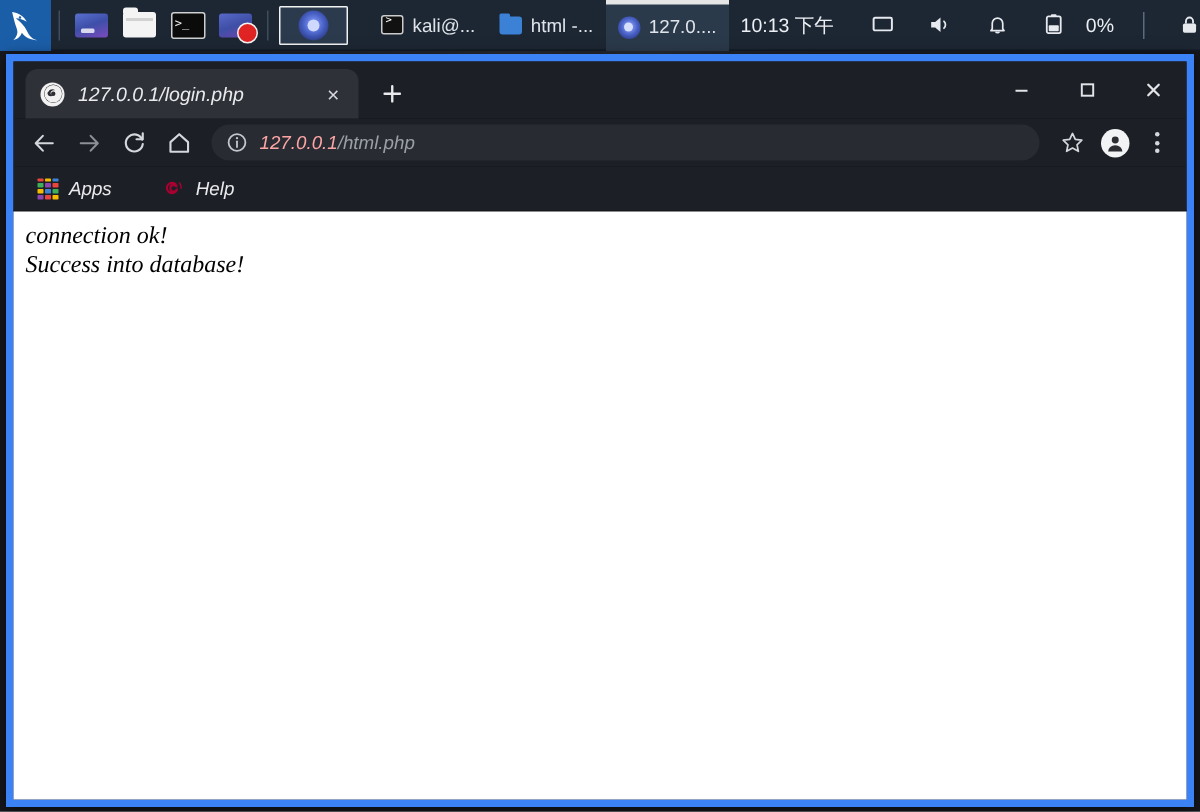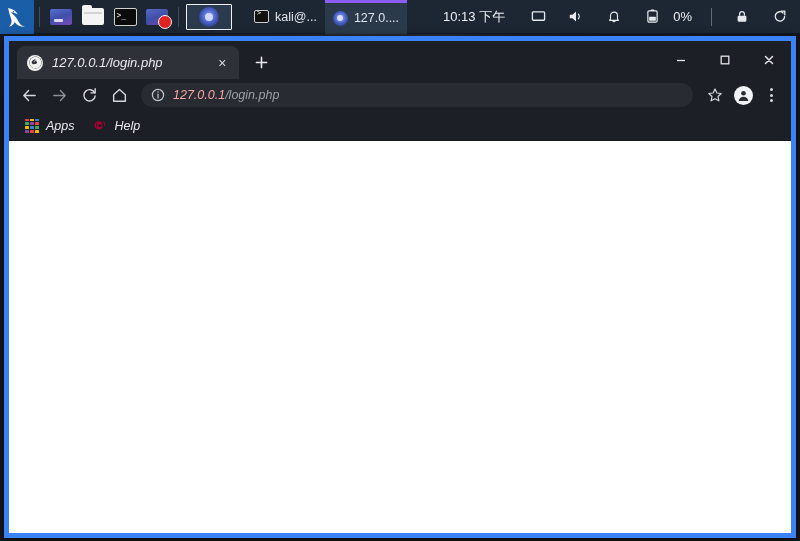--- a/index.html
+++ b/index.html
@@ -115,21 +115,21 @@
   .tasks { display: flex; align-items: center; height: 100%; margin-left: 12px; flex: 1; }
   .task {
     display: flex; align-items: center; gap: 6px;
     height: 34px; padding: 0 8px;
     color: #dfe4ea; font-size: 12.5px; white-space: nowrap;
     max-width: 108px; overflow: hidden;
     position: relative;
   }
   .task.active {
     background: #2b3a4b;
-    border-top: 3px solid #8b5cf6;
+    border-top: 3px solid #e5e5e5;
   }
   .task .t-ico { flex: 0 0 auto; display: flex; align-items: center; }
   .ti-term {
     width: 15px; height: 13px; border-radius: 2px;
     background: #111; border: 1px solid #ccc; position: relative;
   }
   .ti-term::after {
     content: ">"; position: absolute; left: 2px; top: -2px;
     font-family: "DejaVu Sans Mono", monospace; font-size: 7px; color: #fff;
   }
@@ -255,21 +255,21 @@
   .kebab {
     width: 28px; height: 28px;
     display: flex; flex-direction: column; align-items: center; justify-content: center;
     gap: 2.5px;
   }
   .kebab i { width: 3px; height: 3px; border-radius: 50%; background: #d4d7dc; display: block; }
 
   
   .bookmarks {
     height: 30px; background: #1d1f26;
-    display: flex; align-items: center; padding: 0 8px; gap: 2px;
+    display: flex; align-items: center; padding: 0 8px; gap: 18px;
     border-bottom: 1px solid #16181e;
   }
   .bm {
     display: flex; align-items: center; gap: 7px;
     height: 24px; padding: 0 8px; border-radius: 4px;
     color: #e8eaed; font-size: 12.5px; white-space: nowrap;
   }
   .apps-grid {
     width: 14px; height: 14px;
     display: grid; grid-template-columns: repeat(3, 1fr); grid-template-rows: repeat(4, 1fr);
@@ -327,20 +327,26 @@
       <span class="ic-chromium"></span>
     </div>
   </div>
 
   <div class="tasks">
     <div class="task">
       <span class="t-ico">
           <span class="ti-term"></span>
         </span>
       <span>kali@...</span>
+    </div>
+    <div class="task">
+      <span class="t-ico">
+          <span class="ti-folder"></span>
+        </span>
+      <span>html -...</span>
     </div>
     <div class="task active">
       <span class="t-ico">
           <span class="ti-chromium"></span>
         </span>
       <span>127.0....</span>
     </div>
   </div>
 
   <div class="panel-right">
@@ -462,21 +468,21 @@
     </div>
 
     <div class="omnibox">
       <span class="omni-info">
         <svg width="14" height="14" viewBox="0 0 14 14" fill="none" stroke="#c3c6cc" stroke-width="1.2">
           <circle cx="7" cy="7" r="5.6"></circle>
           <path d="M7 6.2 V10" stroke-linecap="round"></path>
           <circle cx="7" cy="4.1" r="0.75" fill="#c3c6cc" stroke="none"></circle>
         </svg>
       </span>
-      <span class="omni-text"><span class="host">127.0.0.1</span><span>/login.php</span></span>
+      <span class="omni-text"><span class="host">127.0.0.1</span><span>/html.php</span></span>
     </div>
 
     <div class="tb-right">
       <div class="tb-btn">
         <svg width="16" height="16" viewBox="0 0 18 18" fill="none" stroke="#d4d7dc" stroke-width="1.3" stroke-linejoin="round">
           <path d="M9 2.2 L11.1 6.7 L16 7.3 L12.4 10.7 L13.4 15.6 L9 13.2 L4.6 15.6 L5.6 10.7 L2 7.3 L6.9 6.7 Z"></path>
         </svg>
       </div>
       <div class="tb-btn">
         <span class="avatar">
@@ -523,15 +529,17 @@
                    a3.5 3.5 0 0 0-3.5-3 A3.6 3.6 0 0 0 2.4 7.9
                    a3.6 3.6 0 0 0 3.7 3.6 c2 0 3.5-1.4 3.5-3.3 Z" fill="none" stroke="#a80030" stroke-width="1.5"></path>
           <path d="M11.5 4.4 c.8 1 1.2 2.3 1.1 3.6" fill="none" stroke="#a80030" stroke-width="1.1" stroke-linecap="round"></path>
         </svg>
       </span>
       <span>Help</span>
     </div>
   </div>
 
   <div class="page">
+    <div>connection ok!</div>
+    <div>Success into database!</div>
   </div>
 
 </div>
 
 </body></html>

